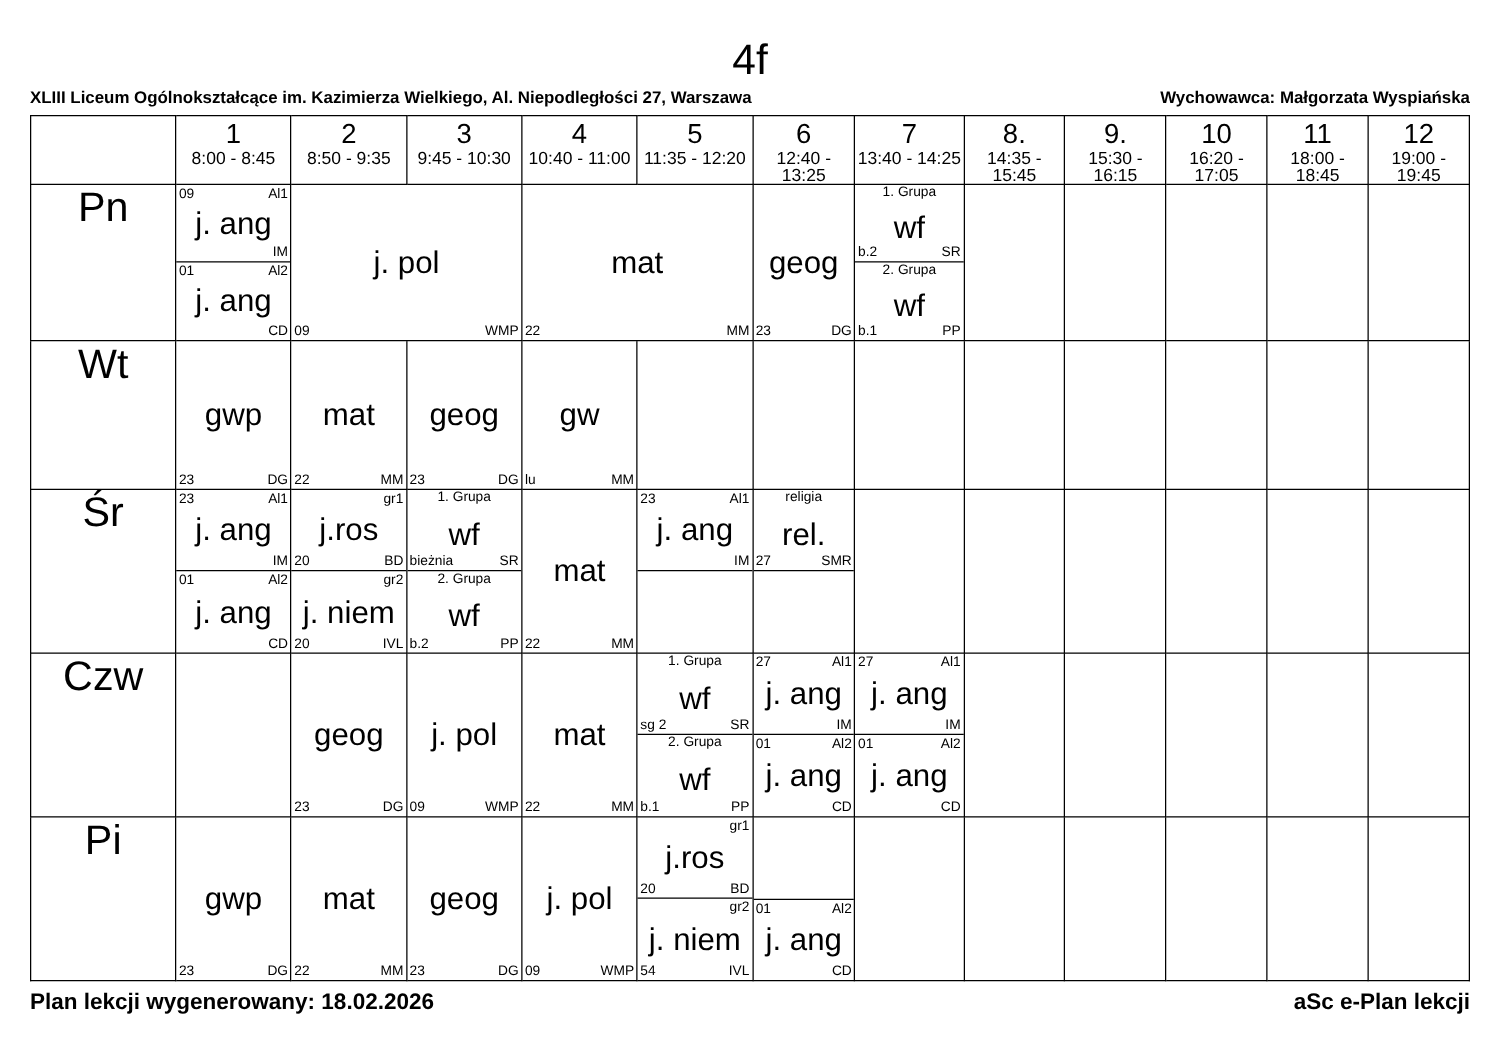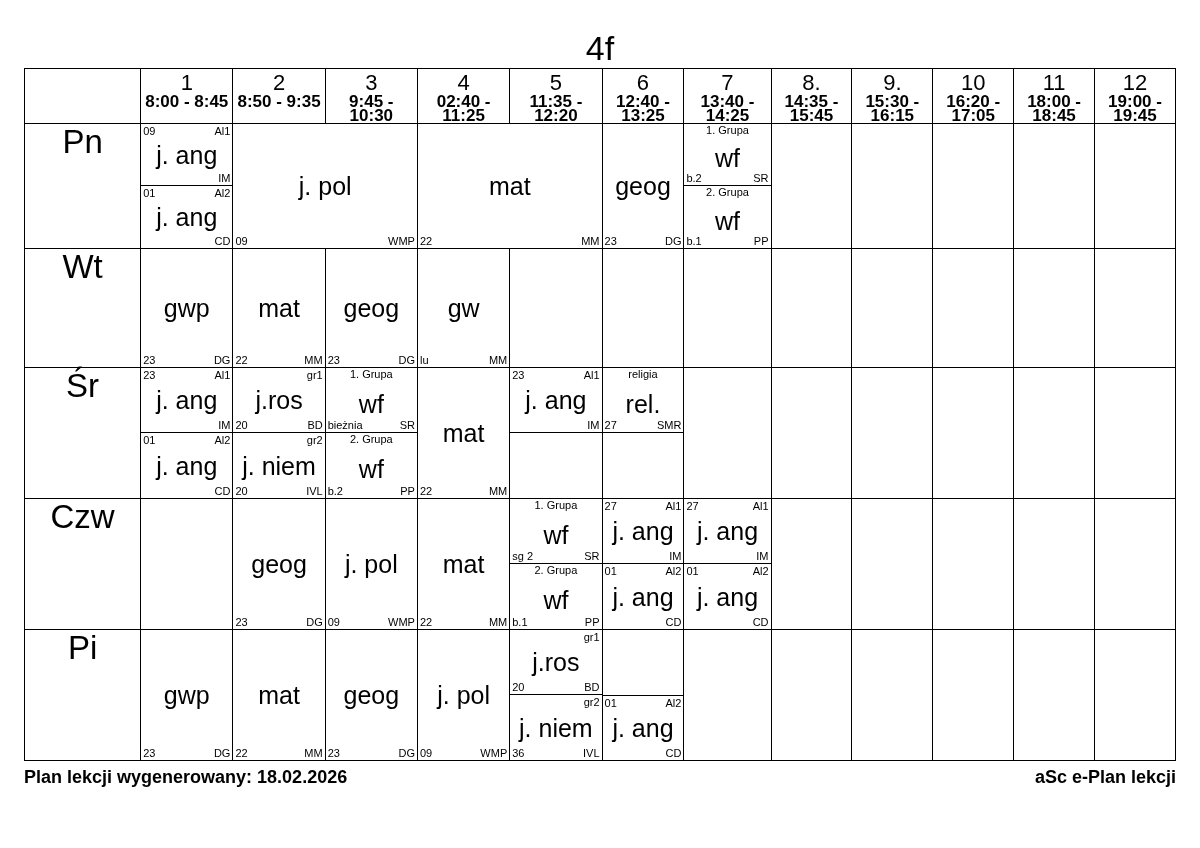--- a/index.html
+++ b/index.html
@@ -69,23 +69,23 @@
     text-align: center;
     vertical-align: top;
   }
   .hdr-num {
     font-size: 22px;
     line-height: 25px;
     font-weight: normal;
     padding-top: 1px;
   }
   .hdr-time {
-    font-size: 17px;
+    font-size: 14px;
     line-height: 14px;
-    font-weight: bold;
+    font-weight: normal;
   }
   
   .day-cell {
     text-align: center;
     vertical-align: middle;
     font-size: 33px;
     line-height: 36px;
     font-weight: normal;
   }
   
@@ -168,20 +168,24 @@
   }
   .empty-cell { }
 </style>
 </head>
 <body>
 
 <div class="page">
 
   <h1 class="title">4f</h1>
 
+  <div class="subheader">
+    <span class="school-name">XLIII Liceum Ogólnokształcące im. Kazimierza Wielkiego, Al. Niepodległości  27, Warszawa</span>
+    <span class="tutor">Wychowawca: Małgorzata Wyspiańska</span>
+  </div>
 
   <table class="timetable">
     <colgroup>
       <col style="width:112px">
       <col style="width:89px">
         <col style="width:89px">
         <col style="width:89px">
         <col style="width:89px">
       <col style="width:89px">
         <col style="width:79px">
@@ -202,21 +206,21 @@
         <th class="hdr-cell">
           <div class="hdr-num">2</div>
           <div class="hdr-time">8:50 - 9:35</div>
         </th>
         <th class="hdr-cell">
           <div class="hdr-num">3</div>
           <div class="hdr-time">9:45 - 10:30</div>
         </th>
         <th class="hdr-cell">
           <div class="hdr-num">4</div>
-          <div class="hdr-time">02:40 - 11:25</div>
+          <div class="hdr-time">10:40 - 11:00</div>
         </th>
         <th class="hdr-cell">
           <div class="hdr-num">5</div>
           <div class="hdr-time">11:35 - 12:20</div>
         </th>
         <th class="hdr-cell">
           <div class="hdr-num">6</div>
           <div class="hdr-time">12:40 - 13:25</div>
         </th>
         <th class="hdr-cell">
@@ -562,21 +566,21 @@
           <div class="lesson" style="height:130px">
             <div class="half top">
               <span class="corner c-tr">gr1</span>
               <div class="sub-center">j.ros</div>
               <span class="corner c-bl">20</span>
               <span class="corner c-br">BD</span>
             </div>
             <div class="half">
               <span class="corner c-tr">gr2</span>
               <div class="sub-center">j. niem</div>
-              <span class="corner c-bl">36</span>
+              <span class="corner c-bl">54</span>
               <span class="corner c-br">IVL</span>
             </div>
           </div>
         </td>
 
         <td>
           <div class="lesson" style="height:130px">
             <div class="half top" style="border-bottom:none"></div>
             <div class="half" style="border-top:1.1px solid #000">
               <span class="corner c-tl">01</span>

